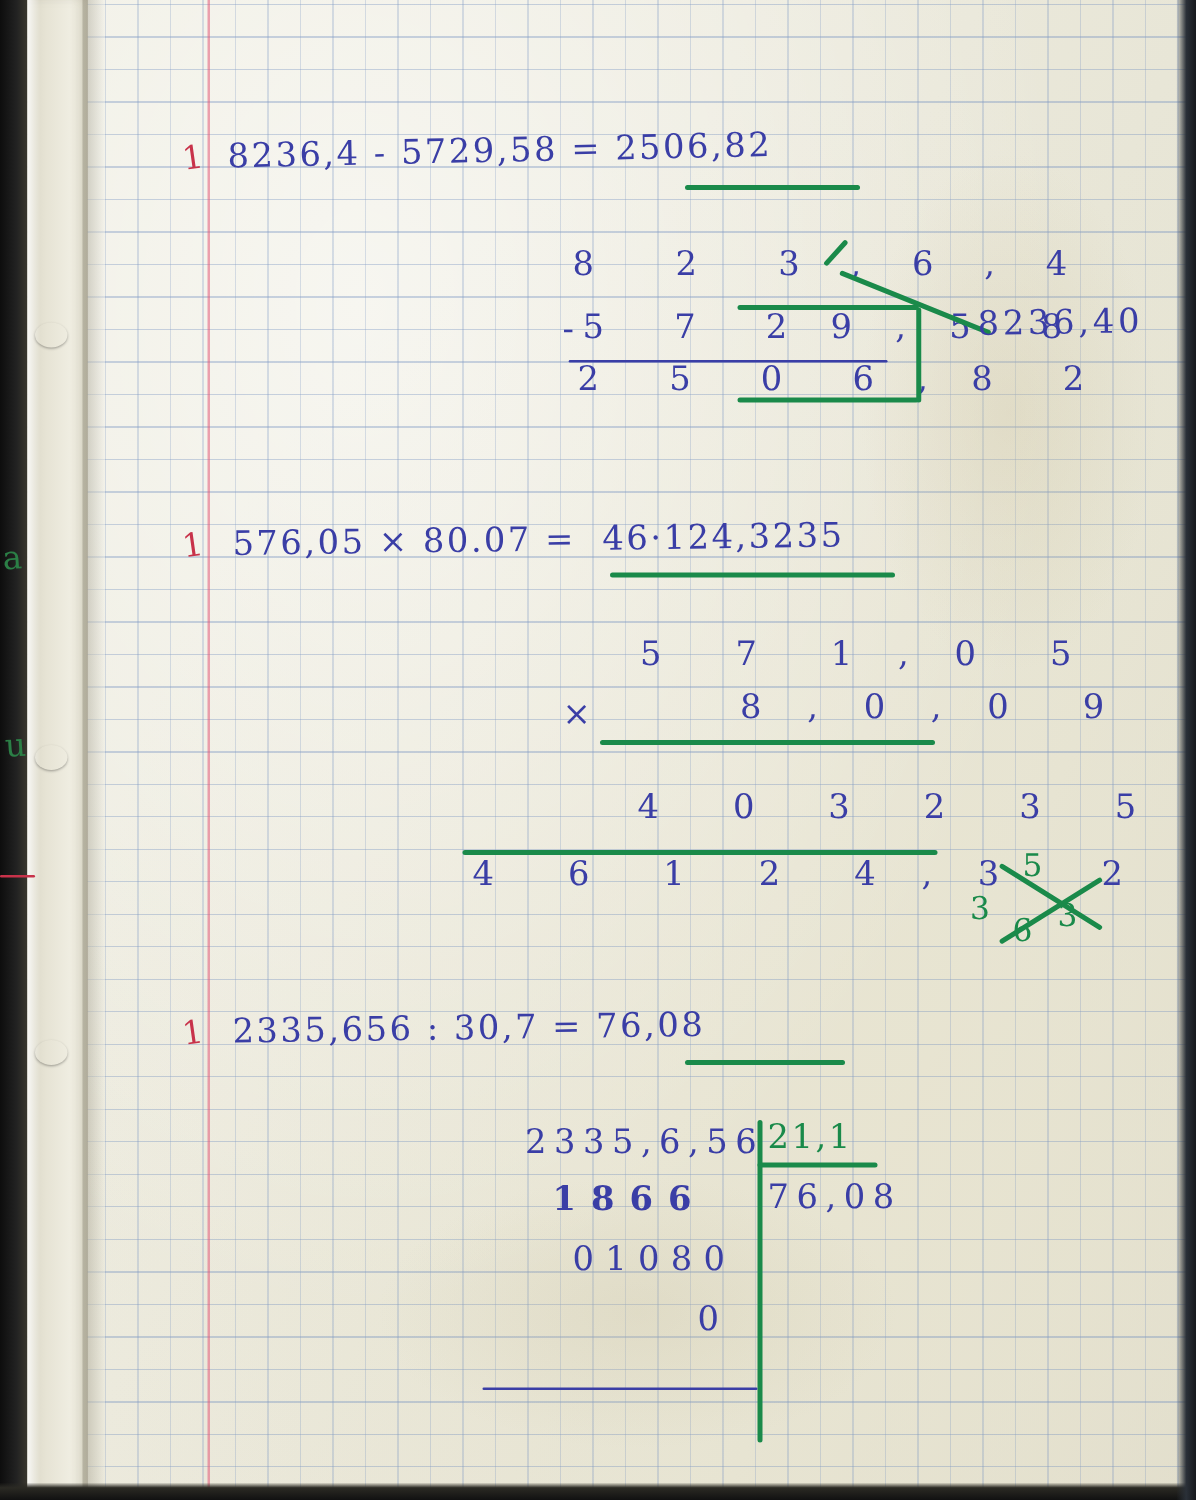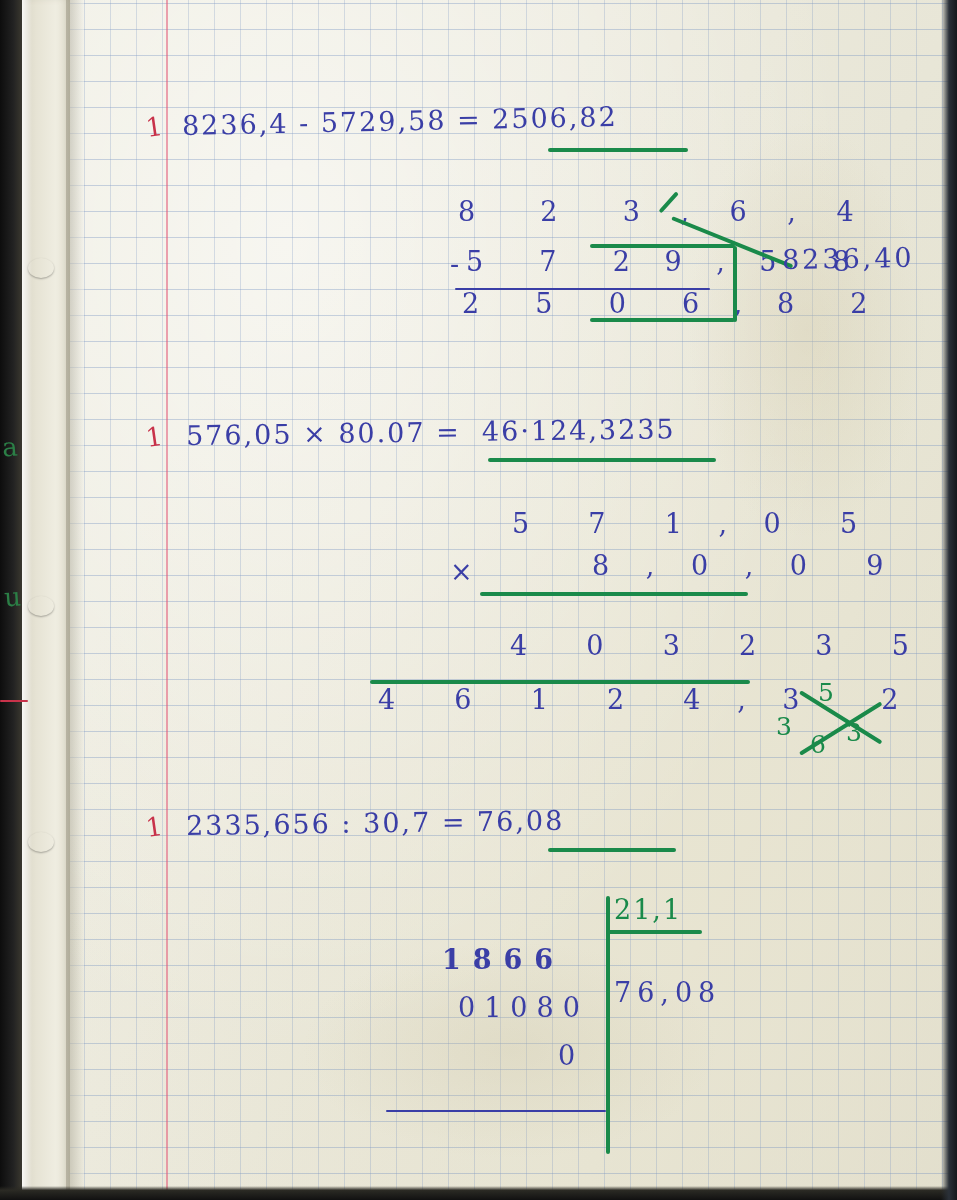--- a/index.html
+++ b/index.html
@@ -237,25 +237,26 @@
     <div class="hw ink-green med" style="left:776px; top:712px;">3</div>
     <div class="hw ink-green med" style="left:810px; top:730px;">6</div>
     <div class="hw ink-green med" style="left:846px; top:718px;">3</div>
   </div>
 
   <div class="marker" style="left:146px; top:812px;">1</div>
 
   <div class="hw ink-blue big" style="left:186px; top:810px; transform:rotate(-0.8deg);">2335,656 : 30,7 = 76,08</div>
   <div class="ul" style="left:548px; top:848px; width:128px;"></div>
 
+  <div class="hw ink-blue big" style="left:420px; top:898px; letter-spacing:6px;">2335,6,56</div>
 
   <div class="vline" style="left:606px; top:896px; height:258px;"></div>
   <div class="ul" style="left:606px; top:930px; width:96px;"></div>
   <div class="hw ink-green big" style="left:614px; top:894px; letter-spacing:2px;">21,1</div>
-  <div class="hw ink-blue big" style="left:614px; top:942px; letter-spacing:6px;margin-top:35px;">76,08</div>
+  <div class="hw ink-blue big" style="left:614px; top:942px; letter-spacing:6px;">76,08</div>
 
   <div class="hw ink-blue big" style="left:442px; top:944px; letter-spacing:12px;font-weight:bold;">1866</div>
   <div class="hw ink-blue big" style="left:458px; top:992px; letter-spacing:9px;">01080</div>
   <div class="hw ink-blue big" style="left:558px; top:1040px;">0</div>
 
   <div class="ul blue" style="left:386px; top:1110px; width:220px; background:#3a3ea6;"></div>
 
 </div>
 
 </body></html>

